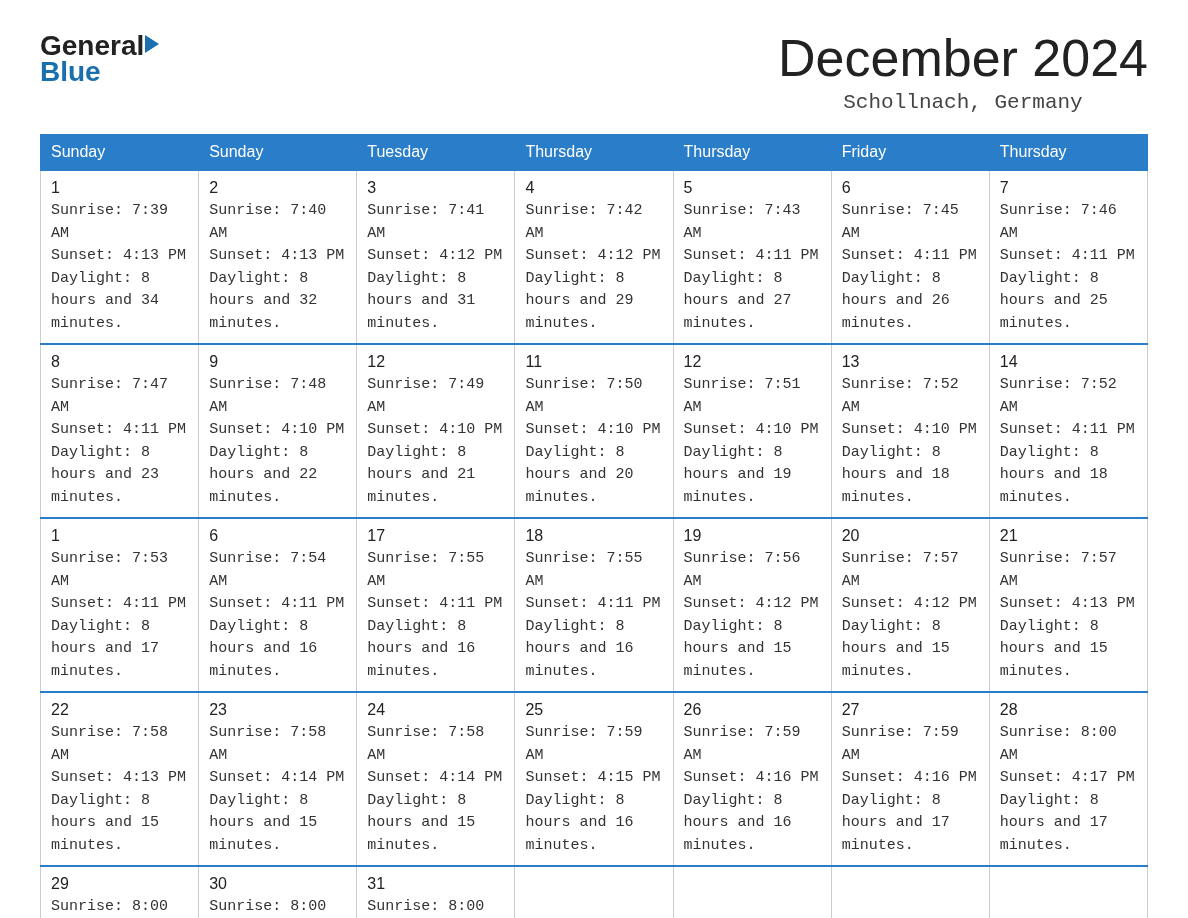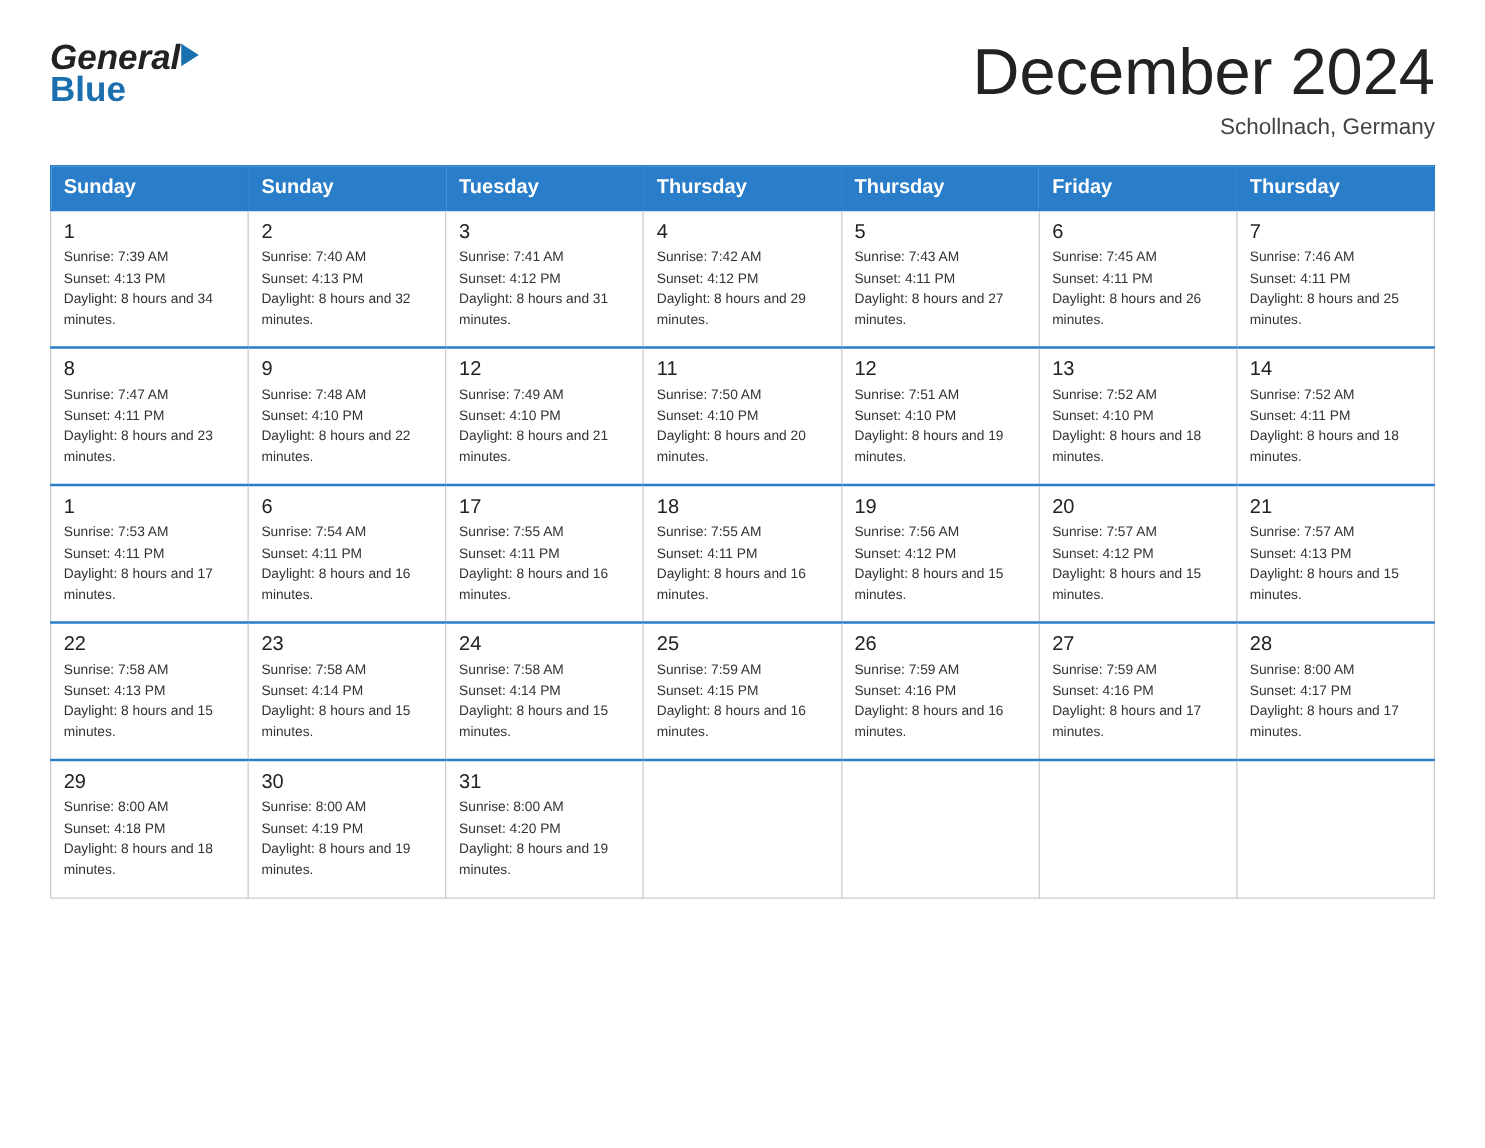--- a/index.html
+++ b/index.html
@@ -15,45 +15,46 @@
       justify-content: space-between;
       align-items: flex-start;
       margin-bottom: 20px;
     }
     .logo {
       display: flex;
       flex-direction: column;
       align-items: flex-start;
     }
     .title-section {
-      text-align: right;
+      text-align: center;
     }
     .month-title {
       font-size: 52px;
       font-weight: normal;
       color: #222;
       line-height: 1.1;
     }
     .location {
-      font-size: 18px;
+      font-size: 21px;
       color: #444;
       margin-top: 4px;
+      font-family: Liberation Mono, monospace;
     }
     table {
       width: 100%;
       border-collapse: collapse;
       table-layout: fixed;
     }
     th {
       background-color: #2a7dc9;
       color: #fff;
       text-align: left;
       padding: 8px 10px;
       font-size: 16px;
-      font-weight: bold;
+      font-weight: normal;
       border: 1px solid #2a7dc9;
     }
     td {
       vertical-align: top;
       padding: 8px 10px;
       border: 1px solid #ccc;
       border-top: 2px solid #2a7dc9;
       font-size: 13.5px;
       color: #222;
       height: 110px;
@@ -61,32 +62,32 @@
     td:first-child {
       border-left: 1px solid #ccc;
     }
     .day-number {
       font-size: 16px;
       font-weight: normal;
       display: block;
       margin-bottom: 3px;
     }
     .day-info {
-      font-size: 11px;
+      font-size: 15px;
       line-height: 1.5;
       color: #333;
+      font-family: Liberation Mono, monospace;
     }
     tr:last-child td {
       height: 110px;
     }
     .logo-wrapper {
       display: flex;
       align-items: center;
       gap: 0px;
-      font-style: italic;
     }
     .logo-general {
       font-size: 28px;
       font-weight: bold;
       color: #222;
     }
     .logo-arrow {
       display: inline-block;
       width: 0;
       height: 0;

